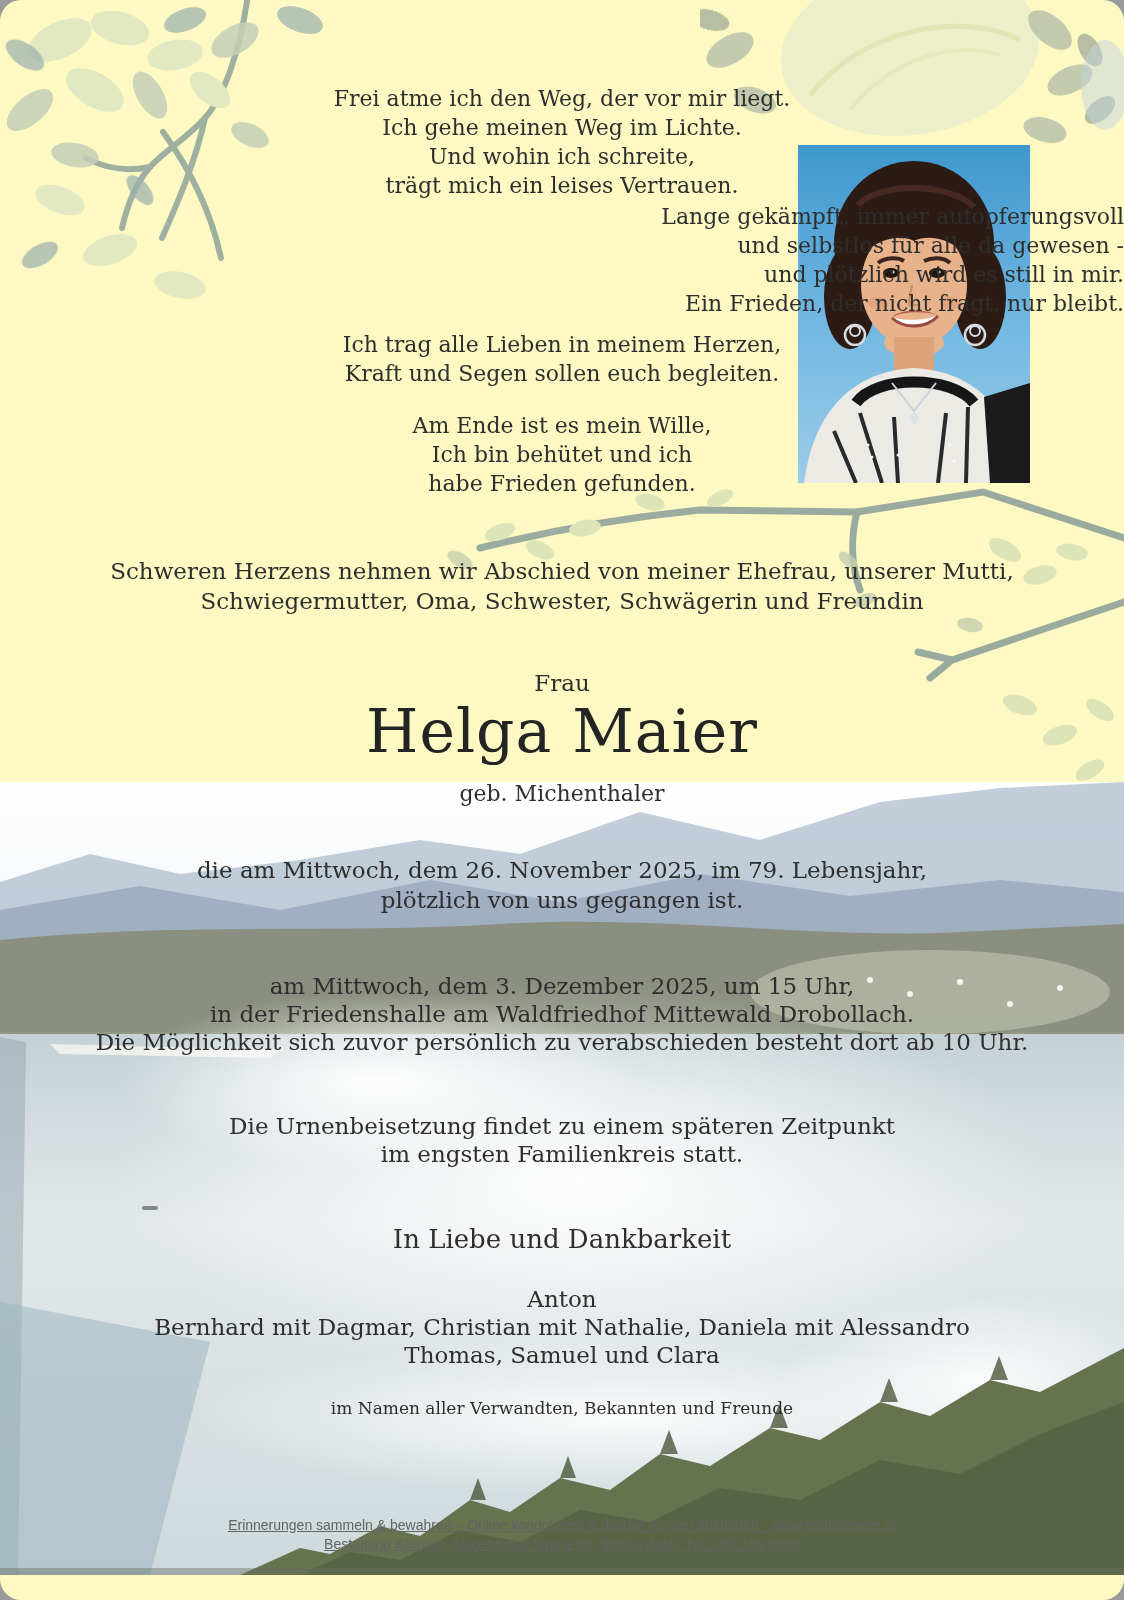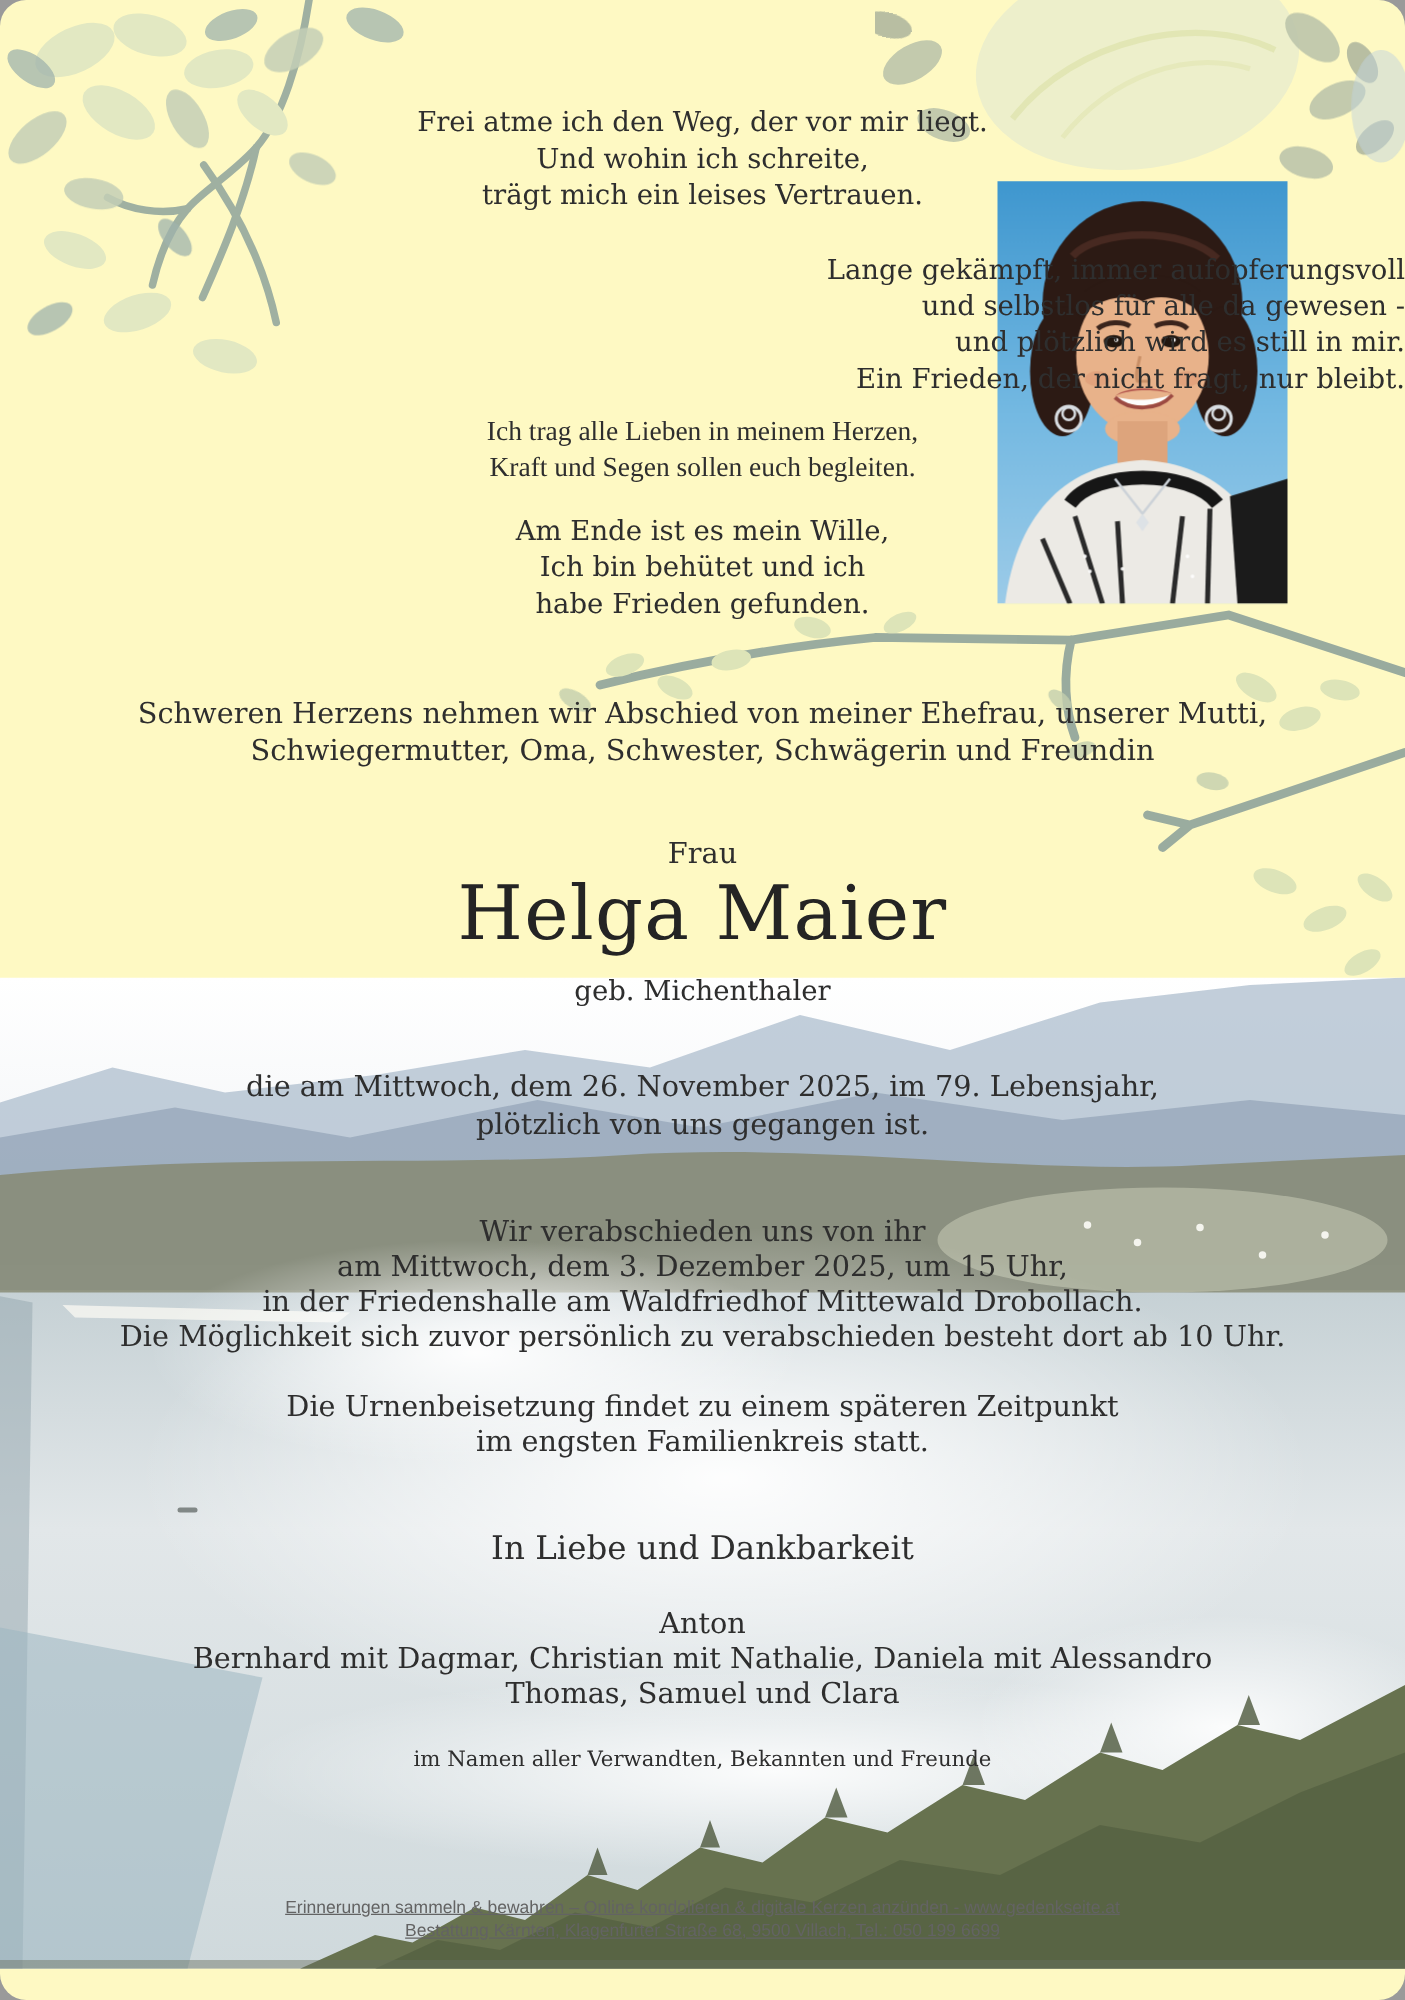--- a/index.html
+++ b/index.html
@@ -13,21 +13,21 @@
     color:#2e2e2e;
     border-radius:21px;
   }
   .abs{position:absolute;}
   .txt{left:0;width:100%;text-align:center;}
   .ln{display:block;}
 
   .poem{font-size:22px;line-height:29px;}
   .poem-s1{top:84px;}
   .poem-s2{top:202px;text-align:right;}
-  .poem-s3{top:330px;font-family:Liberation Serif, serif;}
+  .poem-s3{top:330px;}
   .poem-s4{top:411px;}
 
   .farewell{top:556px;font-size:23px;line-height:30px;}
 
   .salutation{top:670px;font-size:23px;}
   .deceased-name{top:698px;font-size:60px;line-height:66px;font-weight:500;color:#242424;letter-spacing:1px;}
   .maiden{top:781px;font-size:22px;}
 
   .death{top:855px;font-size:23px;line-height:30px;}
   .ceremony{top:972px;font-size:23px;line-height:28px;}
@@ -261,20 +261,21 @@
           <circle cx="100" cy="310" r="1.5"></circle>
       </g>
 
       <path d="M94,238 L116,266 L138,238" stroke="#ccd2d8" stroke-width="2" fill="none"></path>
       <path d="M116,266 l5,7 l-5,7 l-5,-7 Z" fill="#dde2e6"></path>
     </svg>
   </div>
 
   <div class="abs txt poem poem-s1 z2">
     <span class="ln">Frei atme ich den Weg, der vor mir liegt.</span>
+    <span class="ln">Ich gehe meinen Weg im Lichte.</span>
     <span class="ln">Und wohin ich schreite,</span>
     <span class="ln">trägt mich ein leises Vertrauen.</span>
   </div>
 
   <div class="abs txt poem poem-s2 z2">
     <span class="ln">Lange gekämpft, immer aufopferungsvoll</span>
     <span class="ln">und selbstlos für alle da gewesen -</span>
     <span class="ln">und plötzlich wird es still in mir.</span>
     <span class="ln">Ein Frieden, der nicht fragt, nur bleibt.</span>
   </div>
@@ -298,21 +299,20 @@
   <div class="abs txt salutation z2">Frau</div>
   <div class="abs txt deceased-name z2">Helga Maier</div>
   <div class="abs txt maiden z2">geb. Michenthaler</div>
 
   <div class="abs txt death z2">
     <span class="ln">die am Mittwoch, dem 26. November 2025, im 79. Lebensjahr,</span>
     <span class="ln">plötzlich von uns gegangen ist.</span>
   </div>
 
   <div class="abs txt ceremony z2">
-    <span class="ln">Wir verabschieden uns von ihr</span>
     <span class="ln">am Mittwoch, dem 3. Dezember 2025, um 15 Uhr,</span>
     <span class="ln">in der Friedenshalle am Waldfriedhof Mittewald Drobollach.</span>
     <span class="ln">Die Möglichkeit sich zuvor persönlich zu verabschieden besteht dort ab 10 Uhr.</span>
   </div>
 
   <div class="abs txt urn z2">
     <span class="ln">Die Urnenbeisetzung findet zu einem späteren Zeitpunkt</span>
     <span class="ln">im engsten Familienkreis statt.</span>
   </div>
 

